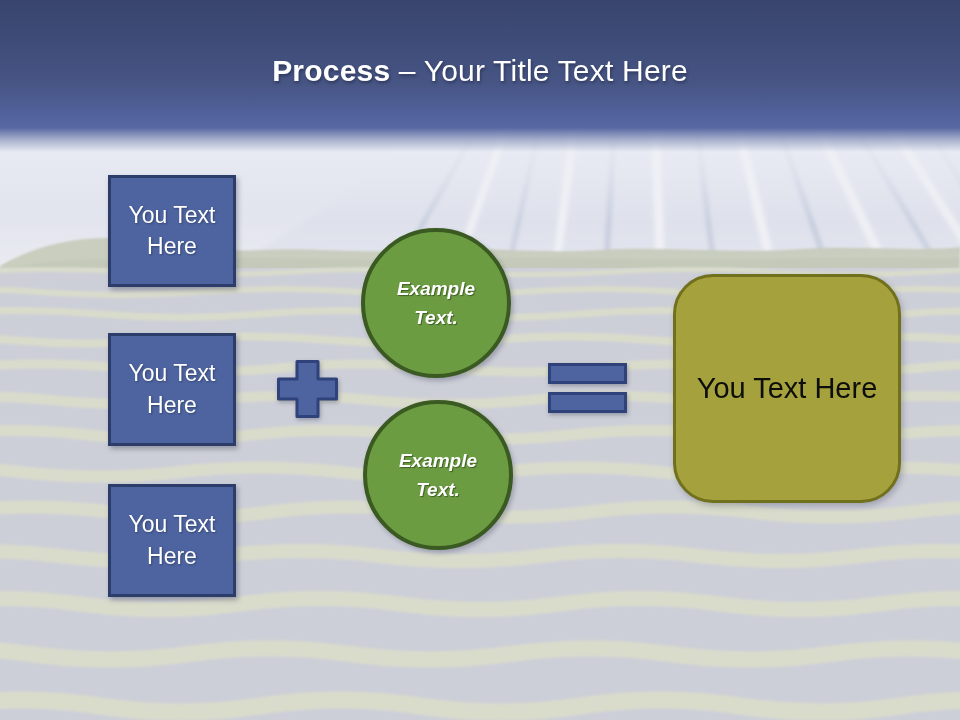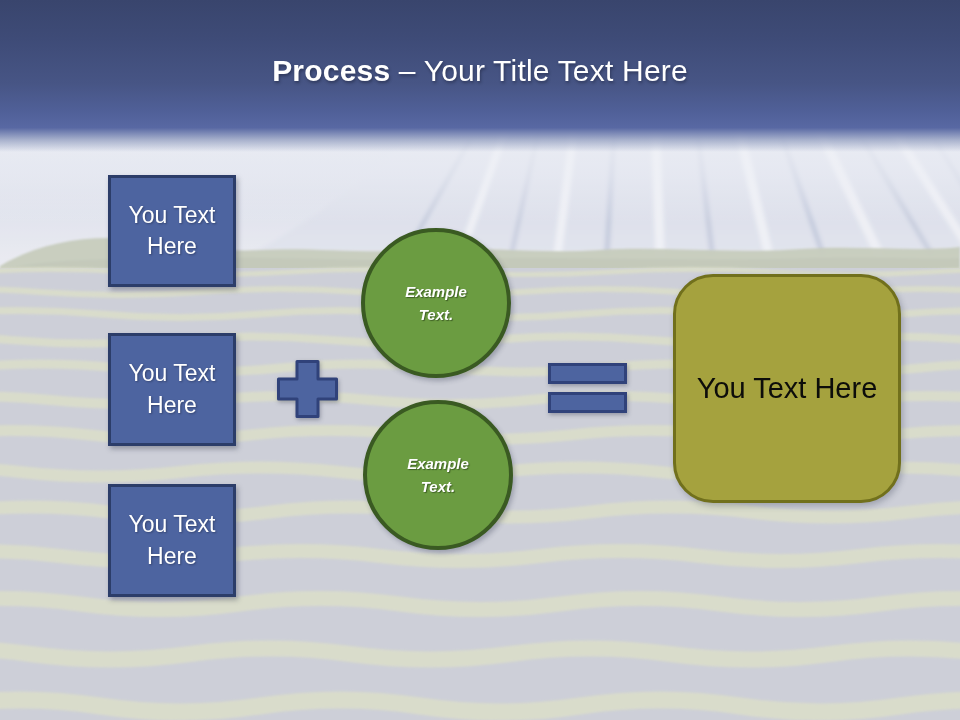--- a/index.html
+++ b/index.html
@@ -66,21 +66,21 @@
   .op-icon svg { display: block; filter: drop-shadow(1px 2px 2px rgba(40,45,70,0.35)); }
   .plus-wrap { left: 277px; top: 360px; width: 61px; height: 58px; }
   .equals-wrap { left: 548px; top: 363px; width: 79px; height: 50px; }
   .green-circle {
     width: 150px; height: 150px;
     border-radius: 50%;
     background: #6b9c41;
     border: 4px solid #3a5a22;
     display: flex; align-items: center; justify-content: center;
     text-align: center;
-    color: #ffffff; font-size: 15px; font-weight: bold; font-style: italic;
+    color: #ffffff; font-size: 19px; font-weight: bold; font-style: italic;
     line-height: 1.55;
     text-shadow: 1px 1px 1px rgba(20,35,10,0.5);
     box-shadow: 2px 3px 5px rgba(40,45,70,0.3);
     padding: 0 34px;
   }
   .green-circle.c1 { left: 361px; top: 228px; }
   .green-circle.c2 { left: 363px; top: 400px; }
   .result-box {
     left: 673px; top: 274px; width: 228px; height: 229px;
     background: #a5a23e;

